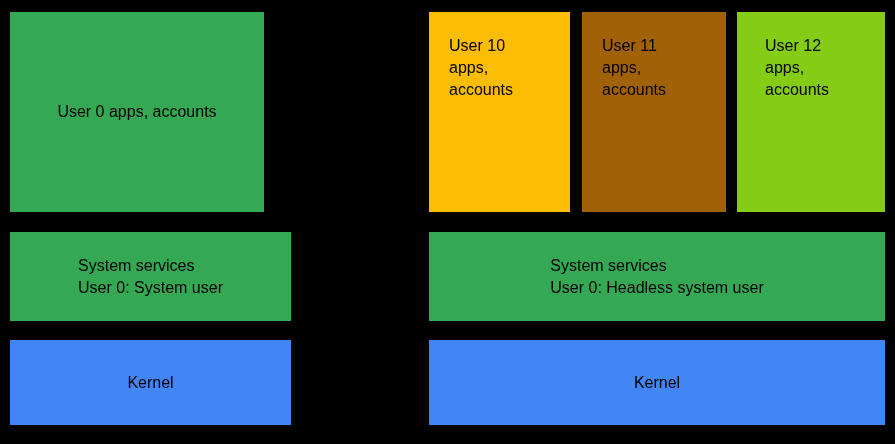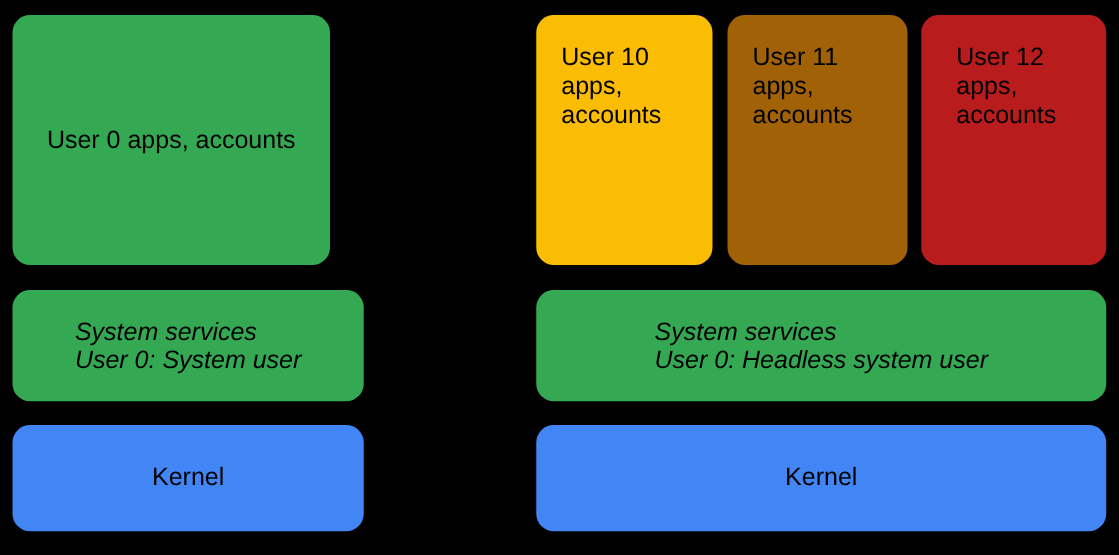--- a/index.html
+++ b/index.html
@@ -6,30 +6,29 @@
   html, body { width:895px; height:444px; }
   body {
     position:relative;
     overflow:hidden;
     background:#000000;
     font-family:"Liberation Sans", "DejaVu Sans", sans-serif;
   }
   .box {
     position:absolute;
     color:#000000;
-    font-size:20px;
-    border-radius:14px;
+    font-size:16px;
   }
   .flex-center {
     display:flex;
     align-items:center;
     justify-content:center;
   }
   .pre { white-space:pre-line; }
-  .lh22 { line-height:22px;font-style:italic; }
+  .lh22 { line-height:22px; }
 
   
   .box-user0-apps    { left:10px;  top:12px;  width:254px; height:200px; }
   .box-left-services { left:10px;  top:232px; width:281px; height:89px;  }
   .box-left-kernel   { left:10px;  top:340px; width:281px; height:85px;  }
 
   
   .box-user10 { left:429px; top:12px; width:141px; height:200px; }
   .box-user11 { left:582px; top:12px; width:144px; height:200px; }
   .box-user12 { left:737px; top:12px; width:148px; height:200px; }
@@ -62,21 +61,21 @@
 apps,
 accounts</span>
   </div>
 
   <div class="box box-user11 user-box" style="background-color: #a16207;">
     <span class="label">User 11
 apps,
 accounts</span>
   </div>
 
-  <div class="box box-user12 user-box" style="background-color: #b91c1c; padding-left: 28px;">
+  <div class="box box-user12 user-box" style="background-color: #84cc16; padding-left: 28px;">
     <span class="label">User 12
 apps,
 accounts</span>
   </div>
 
   <div class="box box-right-services flex-center" style="background-color: rgb(52, 168, 83);">
     <span class="label pre lh22">System services
 User 0: Headless system user</span>
   </div>
 

